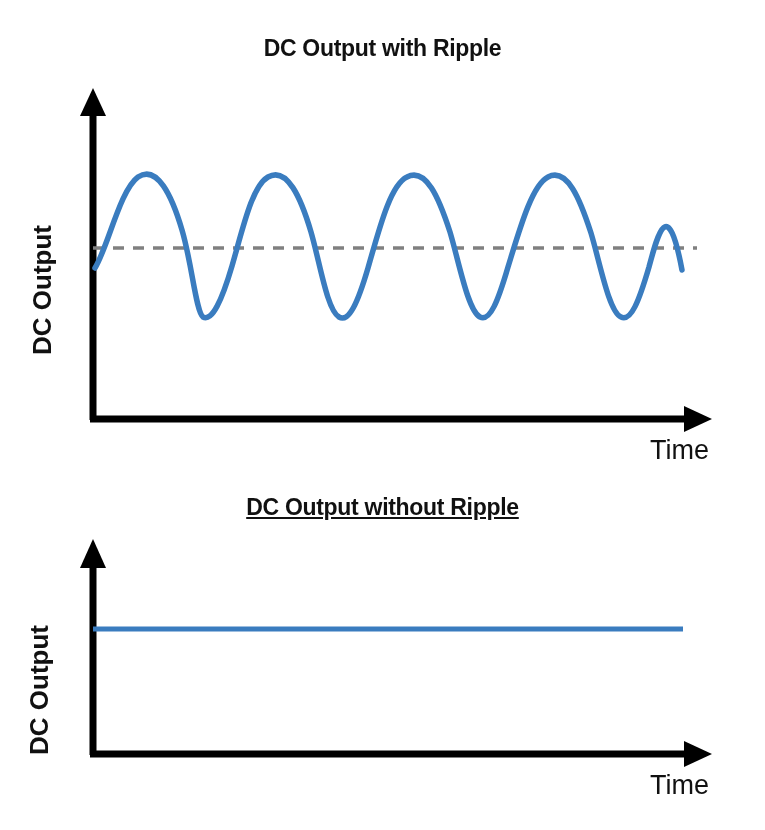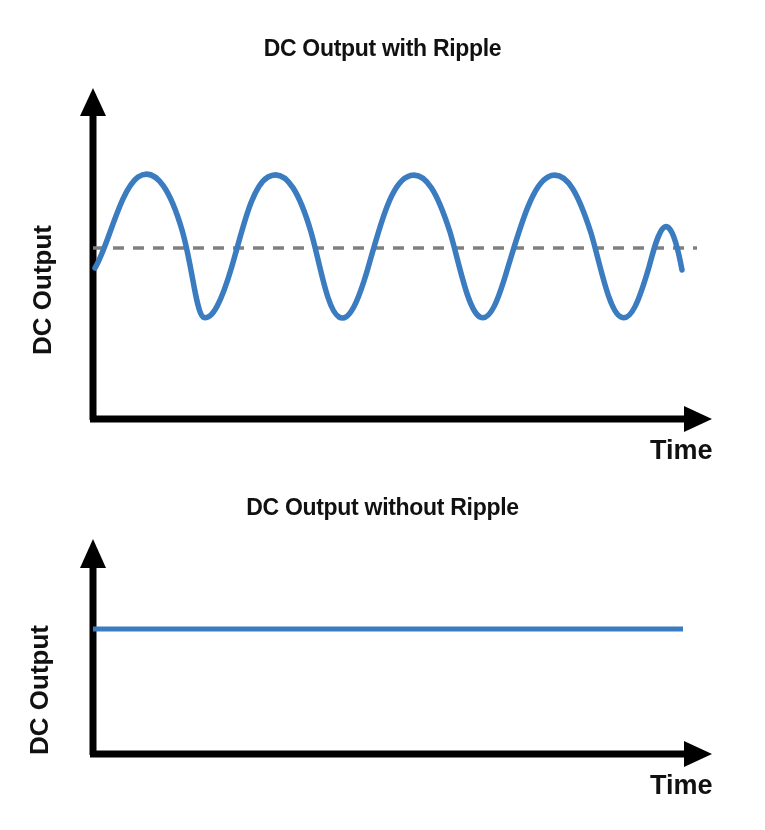--- a/index.html
+++ b/index.html
@@ -38,21 +38,21 @@
     text-align: center;
     font-family: "Liberation Sans", sans-serif;
     font-weight: bold;
     font-size: 23px;
     line-height: 40px;
     letter-spacing: -0.3px;
     color: #111111;
     white-space: nowrap;
   }
   #title-ripple { top: 28px; }
-  #title-smooth { top: 487px; }
+  #title-smooth { top: 487px; text-decoration: underline; }
 
   .plot-svg {
     position: absolute;
     left: 0;
     top: 0;
   }
 
   .axis-label-y {
     position: absolute;
     font-family: "Liberation Sans", sans-serif;
@@ -72,21 +72,21 @@
   }
   #ylabel-smooth {
     left: -26px;
     top: 675px;
     width: 130px;
   }
 
   .axis-label-x {
     position: absolute;
     font-family: "Liberation Sans", sans-serif;
-    font-weight: bold;
+    font-weight: normal;
     font-size: 27px;
     line-height: 32px;
     color: #111111;
     white-space: nowrap;
     text-align: right;
   }
   #xlabel-ripple { left: 650px; top: 434px; }
   #xlabel-smooth { left: 650px; top: 769px; }
 </style>
 </head>

